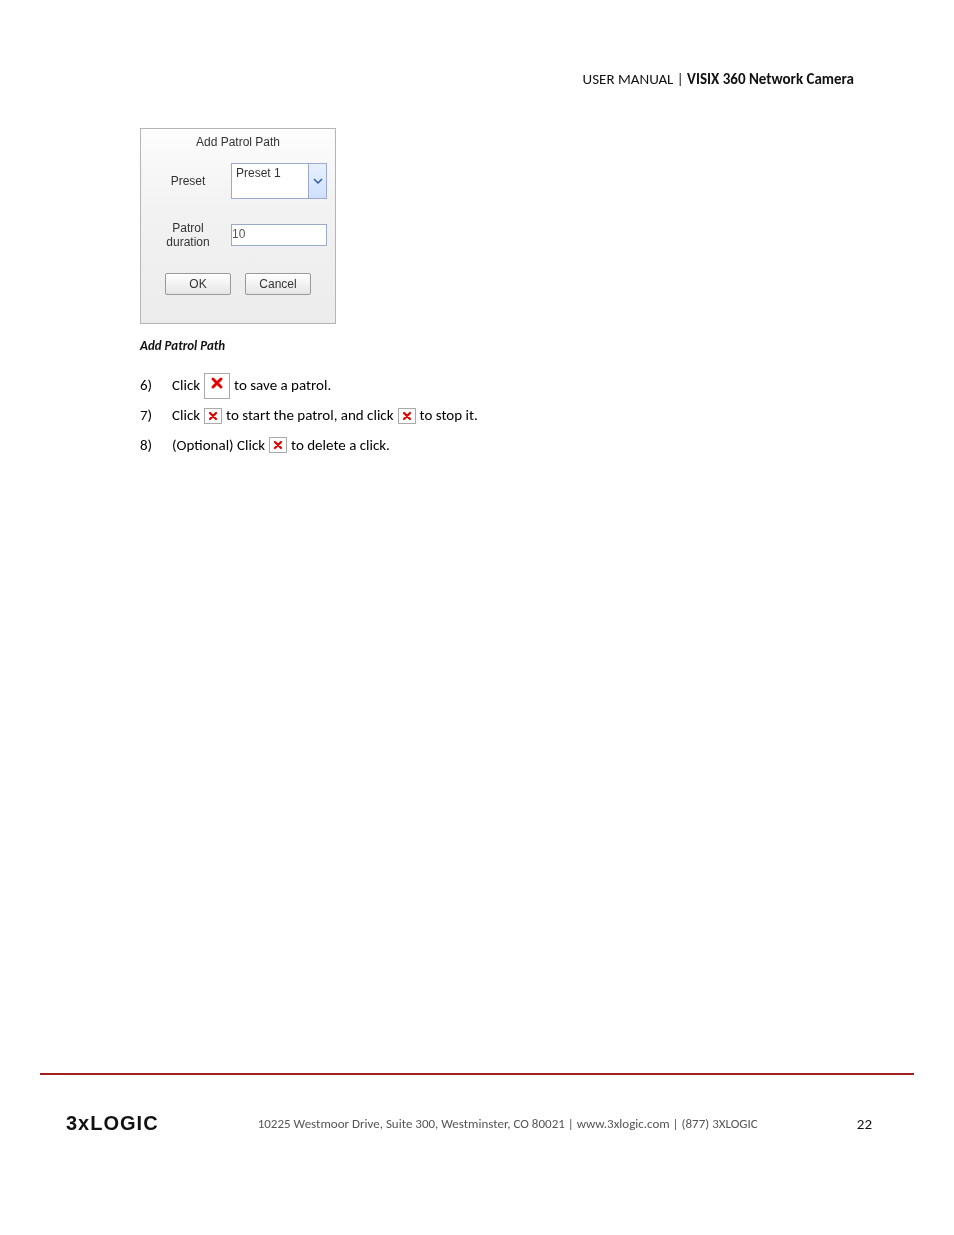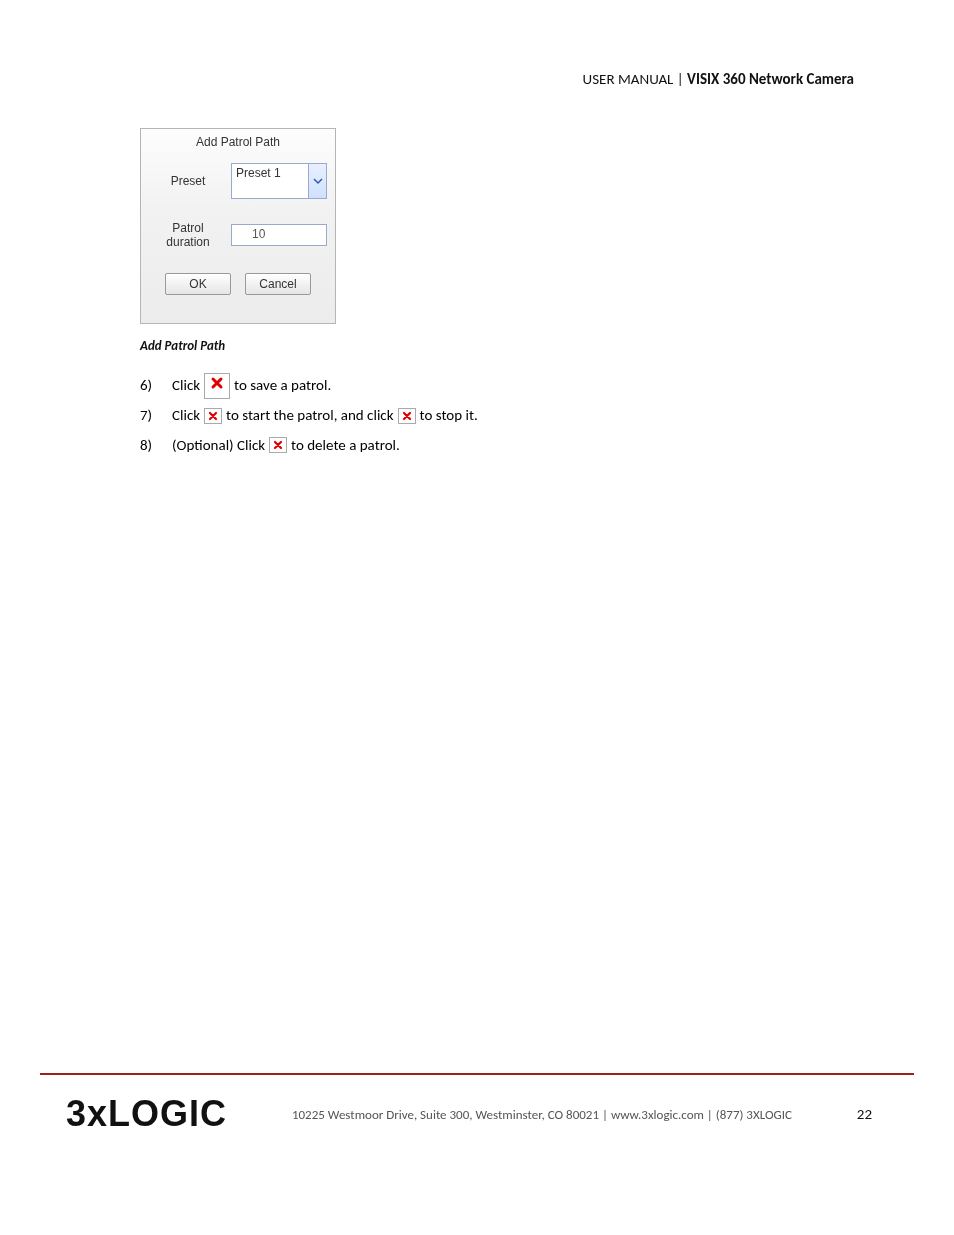--- a/index.html
+++ b/index.html
@@ -71,21 +71,21 @@
     display: flex;
     align-items: center;
     justify-content: center;
   }
   .select-arrow svg { display:block; }
   .text-input {
     width: 96px;
     height: 22px;
     border: 1px solid #99aacc;
     background: #fff;
-    padding: 2px 20px;
+    padding: 2px 0;
     font-size: 12px;
     color: #555;
   }
   .button-row {
     display: flex;
     justify-content: center;
     gap: 14px;
     padding-top: 6px;
   }
   .btn {
@@ -159,21 +159,21 @@
     position: absolute;
     left: 40px;
     right: 40px;
     bottom: 100px;
     display: flex;
     align-items: center;
   }
   .logo {
     font-family: Arial, sans-serif;
     font-weight: 900;
-    font-size: 36px;
+    font-size: 20px;
     letter-spacing: 1px;
     color: #111;
     margin-left: 26px;
   }
   .footer-text {
     flex: 1;
     text-align: center;
     font-size: 13px;
     color: #555;
   }
@@ -258,21 +258,21 @@
 
     <div class="step">
       <div class="step-num">8)</div>
       <div class="step-body">
         <span>(Optional) Click</span>
         <span class="icon-box small">
           <svg width="10" height="10" viewBox="0 0 10 10">
               <path d="M2 2 L8 8 M8 2 L2 8" stroke="#e00000" stroke-width="2.2" stroke-linecap="round"></path>
             </svg>
         </span>
-        <span>to delete a patrol.</span>
+        <span>to delete a click.</span>
       </div>
     </div>
 
   </div>
 
   <div class="footer-sep"></div>
   <div class="footer">
     <div class="logo">3xLOGIC</div>
     <div class="footer-text">10225 Westmoor Drive, Suite 300, Westminster, CO 80021 | www.3xlogic.com | (877) 3XLOGIC</div>
     <div class="page-num">22</div>

